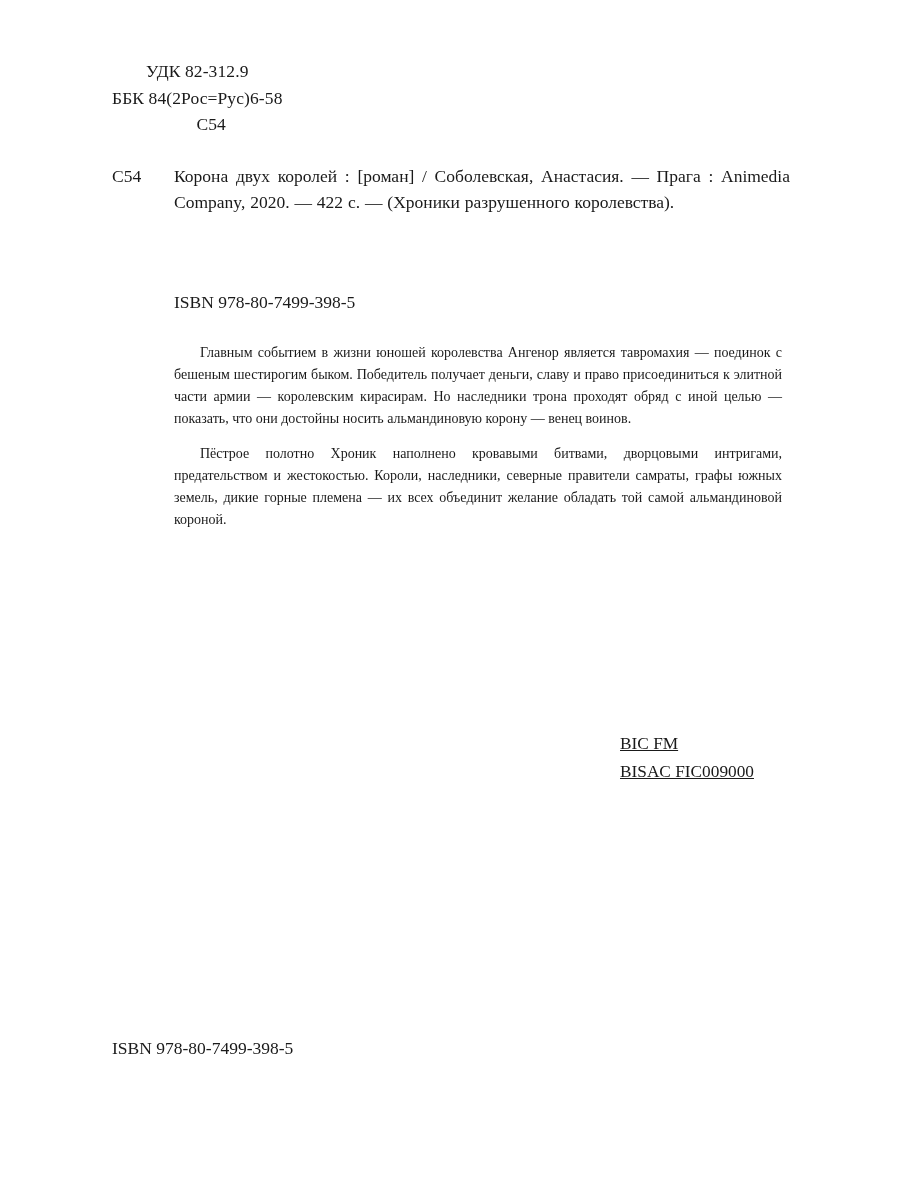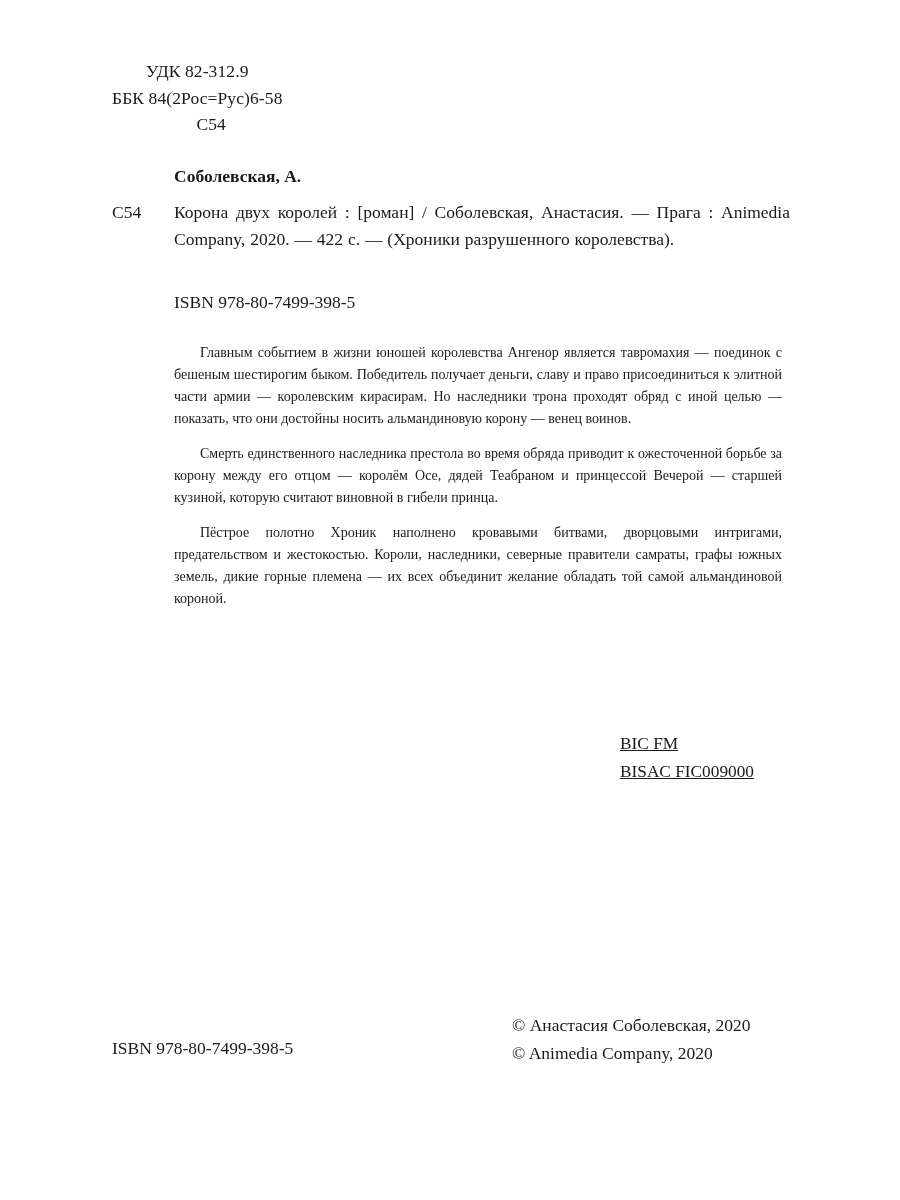--- a/index.html
+++ b/index.html
@@ -120,40 +120,34 @@
 
 <div class="page">
 
   <div class="class-block">
     <div class="class-line">УДК 82-312.9</div>
     <div class="class-line">ББК 84(2Рос=Рус)6-58</div>
     <div class="class-line indent">С54</div>
   </div>
 
   <div class="bib">
-    <div class="bib-author">Соболевская, А.</div>
     <div class="bib-body">
       <span class="bib-mark">С54</span>
       <div class="bib-text">Корона двух королей : [роман] / Соболевская, Анастасия. — Прага :  Animedia Company, 2020. — 422 с. — (Хроники разру­шенного королевства).</div>
     </div>
   </div>
 
   <div class="isbn-main">ISBN 978-80-7499-398-5</div>
 
   <div class="annotation">
     <p>Главным событием в жизни юношей королевства Ангенор является тавромахия — поединок с бешеным шестирогим быком. Победитель получает деньги, славу и право присоединиться к элитной части ар­мии — королевским кирасирам. Но наследники трона проходят обряд с иной целью — показать, что они достойны носить альмандиновую ко­рону — венец воинов.</p>
-    <p>Смерть единственного наследника престола во время обряда приво­дит к ожесточенной борьбе за корону между его отцом — королём Осе, дядей Теабраном и принцессой Вечерой — старшей кузиной, которую считают виновной в гибели принца.</p>
     <p>Пёстрое полотно Хроник наполнено кровавыми битвами, дворцовы­ми интригами, предательством и жестокостью. Короли, наследники, северные правители самраты, графы южных земель, дикие горные пле­мена — их всех объединит желание обладать той самой альмандиновой короной.</p>
   </div>
 
   <div class="codes">
     <div>BIC FM</div>
     <div>BISAC FIC009000</div>
   </div>
 
   <div class="footer-isbn">ISBN 978-80-7499-398-5</div>
 
-  <div class="copyright">
-    <div>© Анастасия Соболевская, 2020</div>
-    <div>© Animedia Company, 2020</div>
-  </div>
 
 </div>
 
 </body></html>

